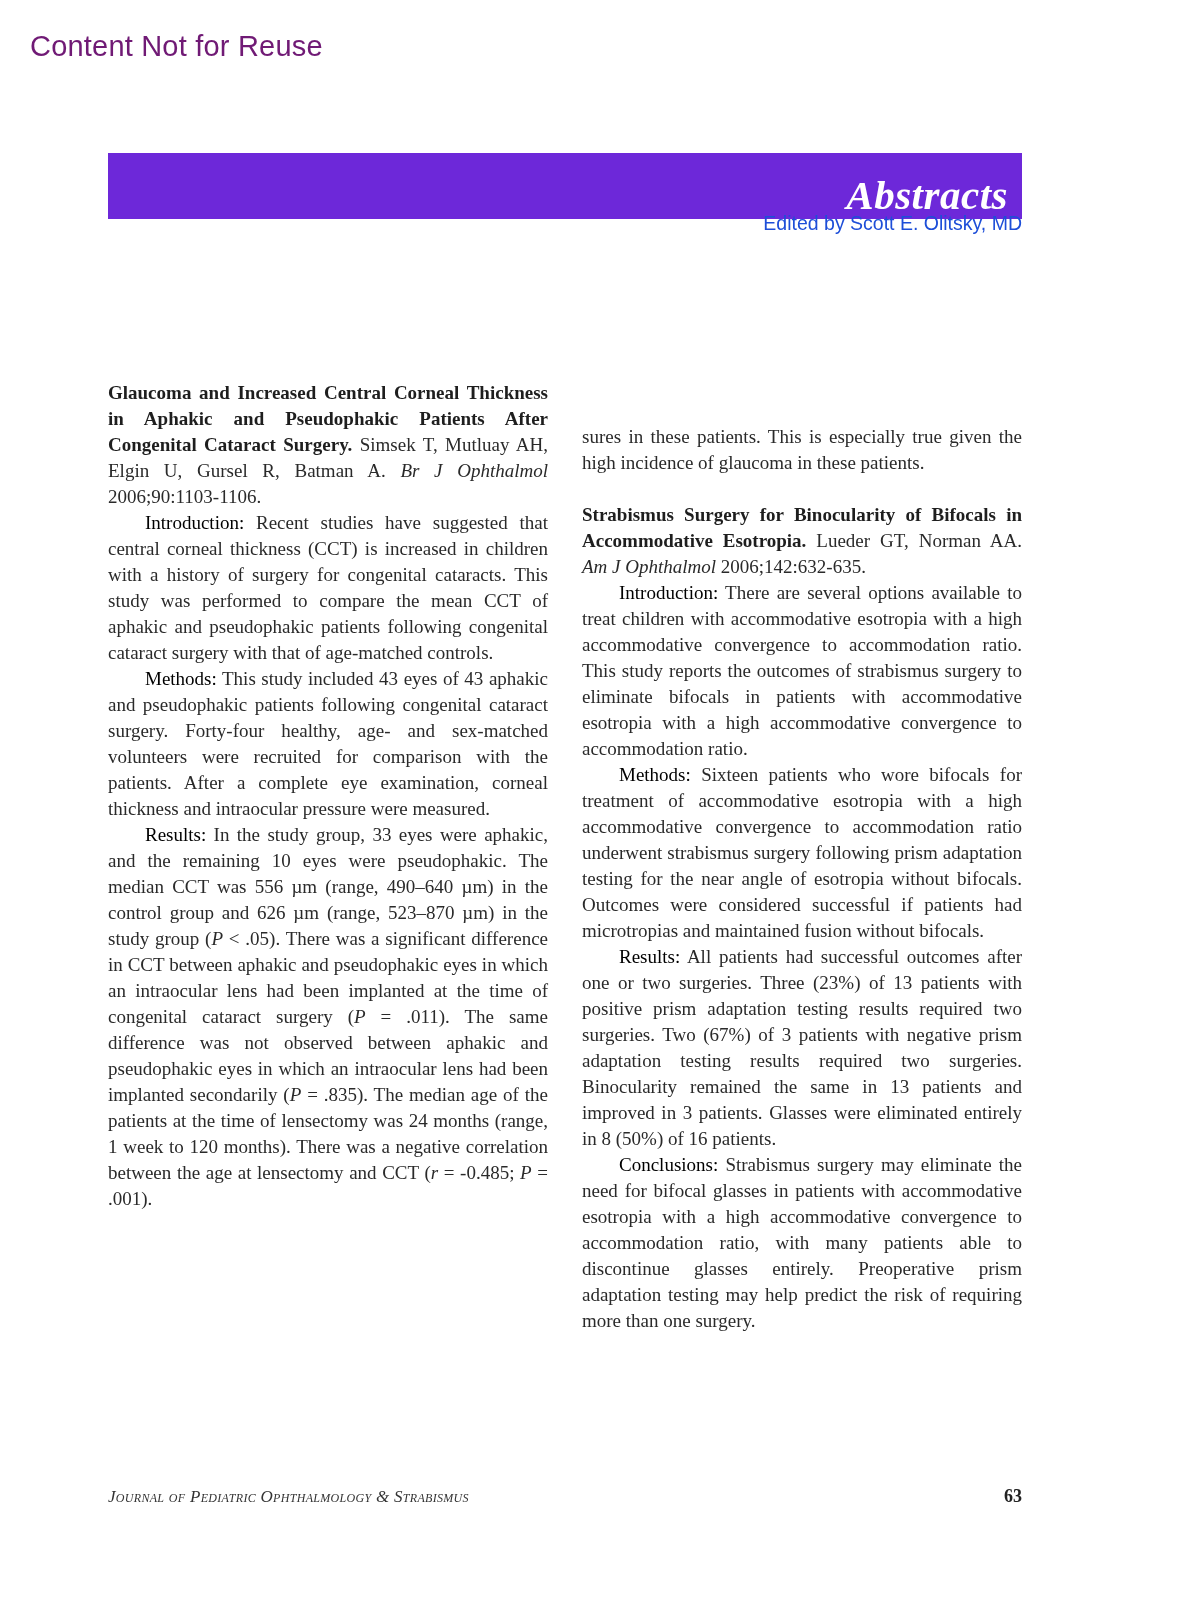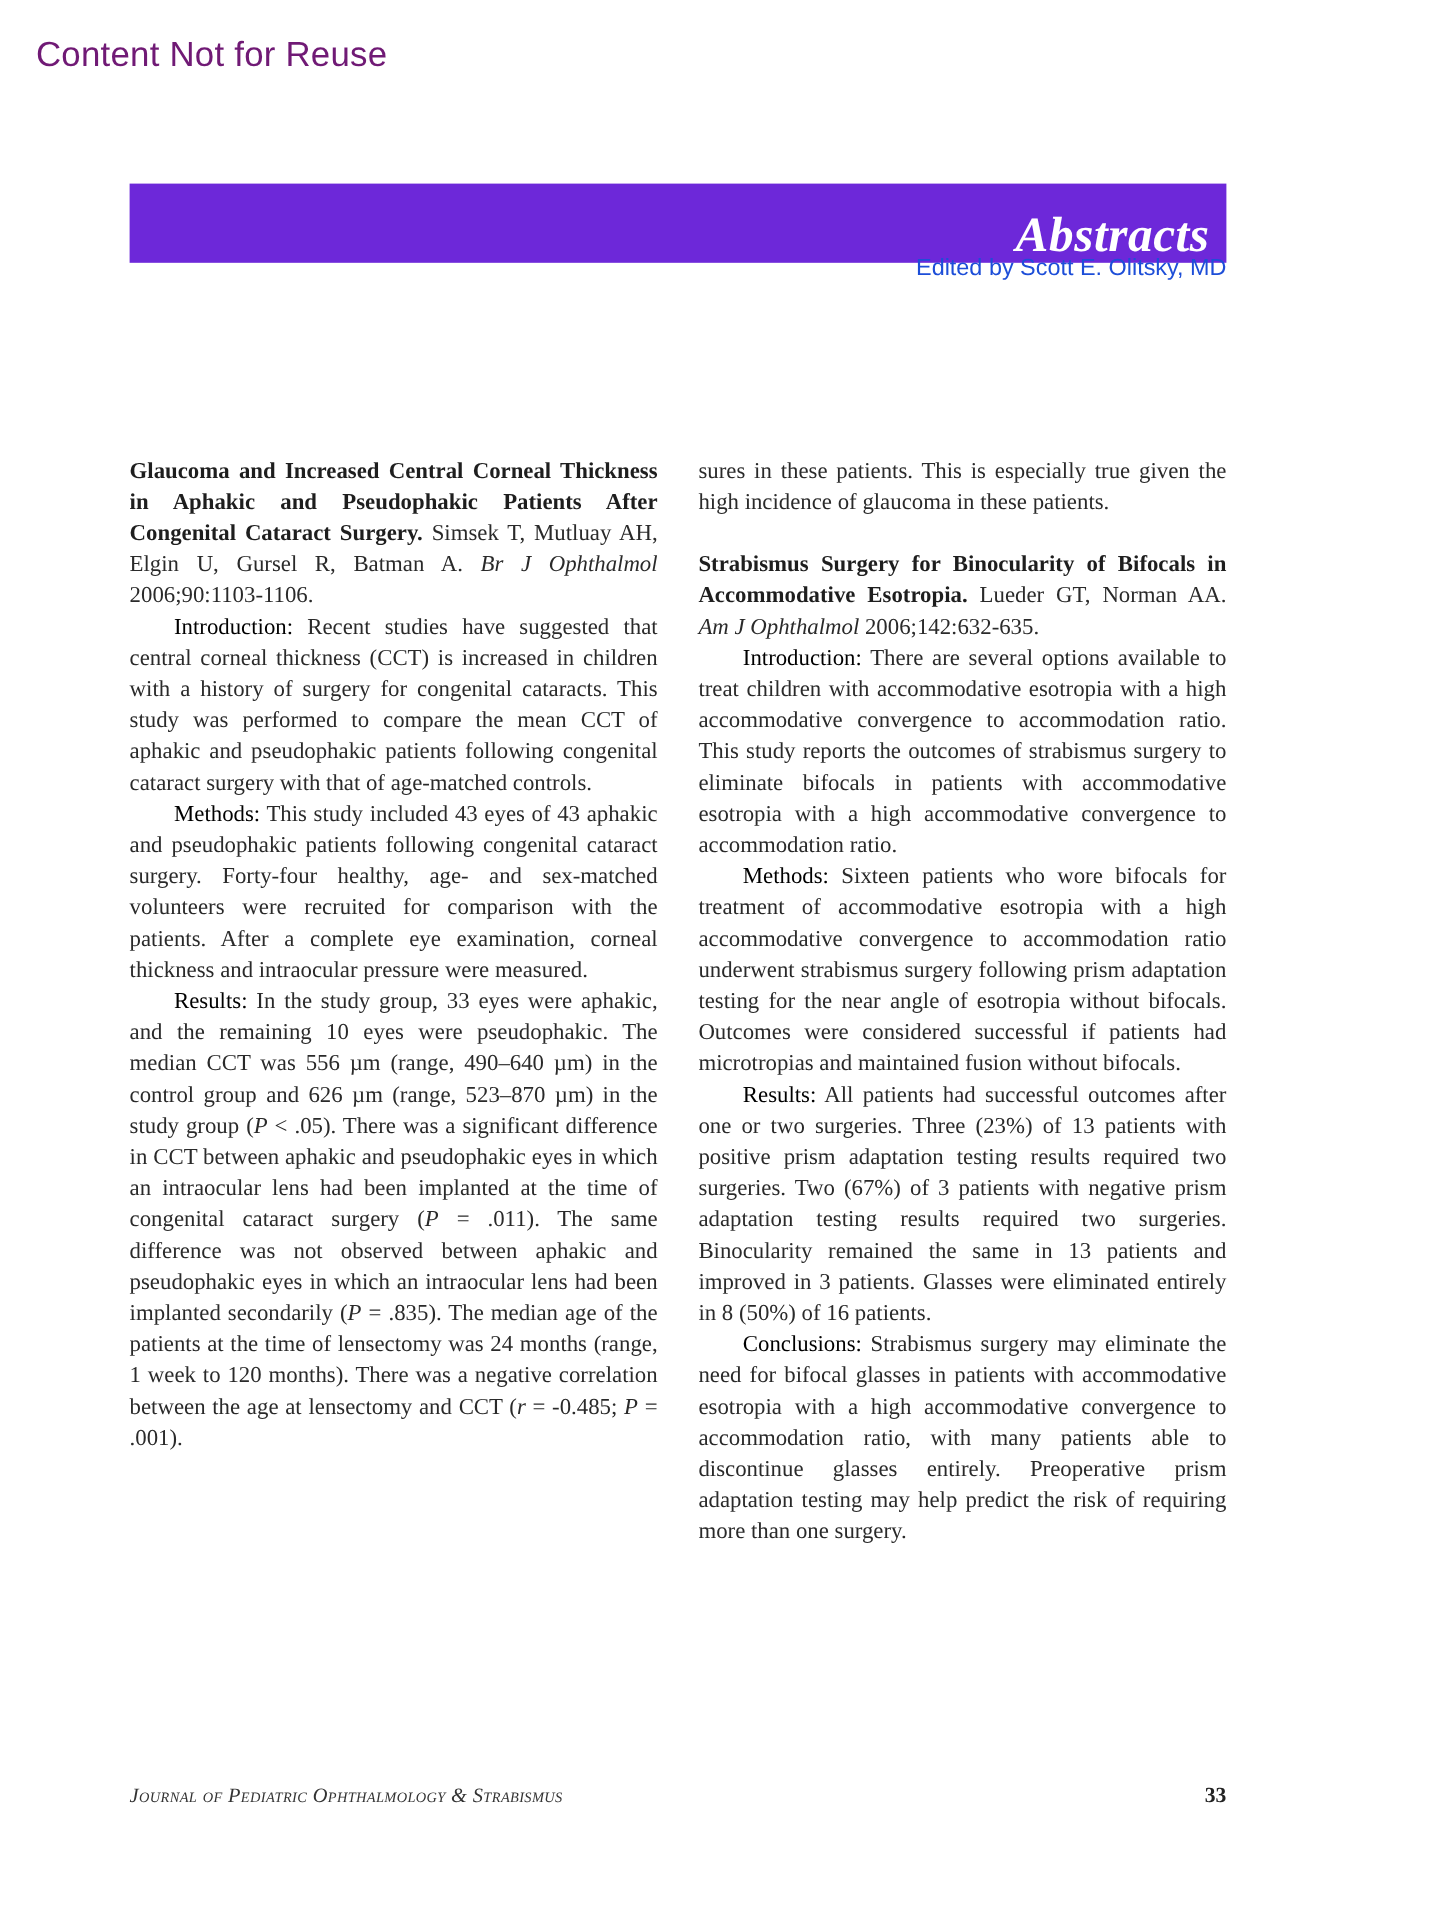--- a/index.html
+++ b/index.html
@@ -28,21 +28,21 @@
     position: absolute; right: 178px; top: 212px;
     font-family: "Liberation Sans", "DejaVu Sans", sans-serif;
     font-size: 19.5px; color: #1d4ed8;
   }
   .col {
     position: absolute; top: 380px; width: 440px;
     font-size: 19px; line-height: 26px; text-align: justify;
     hyphens: manual;
   }
   .col.left { left: 108px; }
-  .col.right { left: 582px; }
+  .col.right { left: 582px; margin-top: 44px; }
   .col p { margin: 0; }
   .title-block { margin: 0; }
   .title-block b { font-weight: bold; color: #1e1e1e; }
   .section { text-indent: 37px; }
   .section b { font-weight: normal; color: #000000; }
   .gap { height: 26px; }
   i { font-style: italic; }
   .footer-left {
     position: absolute; left: 108px; top: 1487px;
     font-size: 17px; color: #333; letter-spacing: 0.3px;
@@ -76,13 +76,13 @@
   <p>sures in these patients. This is especially true given the high incidence of glaucoma in these patients.</p>
   <div class="gap"></div>
   <p class="title-block"><b>Strabismus Surgery for Binocularity of Bifocals in Accommodative Esotropia.</b><span> Lueder GT, Nor­man AA. </span><i>Am J Ophthalmol</i><span> 2006;142:632-635.</span></p>
   <p class="section"><b>Introduction:</b><span> There are several options avail­able to treat children with accommodative esotro­pia with a high accommodative convergence to accommodation ratio. This study reports the out­comes of strabismus surgery to eliminate bifocals in patients with accommodative esotropia with a high accommodative convergence to accommoda­tion ratio.</span></p>
   <p class="section"><b>Methods:</b><span> Sixteen patients who wore bifocals for treatment of accommodative esotropia with a high accommodative convergence to accommoda­tion ratio underwent strabismus surgery following prism adaptation testing for the near angle of eso­tropia without bifocals. Outcomes were considered successful if patients had microtropias and main­tained fusion without bifocals.</span></p>
   <p class="section"><b>Results:</b><span> All patients had successful outcomes after one or two surgeries. Three (23%) of 13 pa­tients with positive prism adaptation testing results required two surgeries. Two (67%) of 3 patients with negative prism adaptation testing results re­quired two surgeries. Binocularity remained the same in 13 patients and improved in 3 patients. Glasses were eliminated entirely in 8 (50%) of 16 patients.</span></p>
   <p class="section"><b>Conclusions:</b><span> Strabismus surgery may elimi­nate the need for bifocal glasses in patients with ac­commodative esotropia with a high accommodative convergence to accommodation ratio, with many patients able to discontinue glasses entirely. Preop­erative prism adaptation testing may help predict the risk of requiring more than one surgery.</span></p>
 </div>
 
 <div class="footer-left">Journal of Pediatric Ophthalmology &amp; Strabismus</div>
-<div class="footer-right">33</div>
+<div class="footer-right">63</div>
 
 </body></html>

